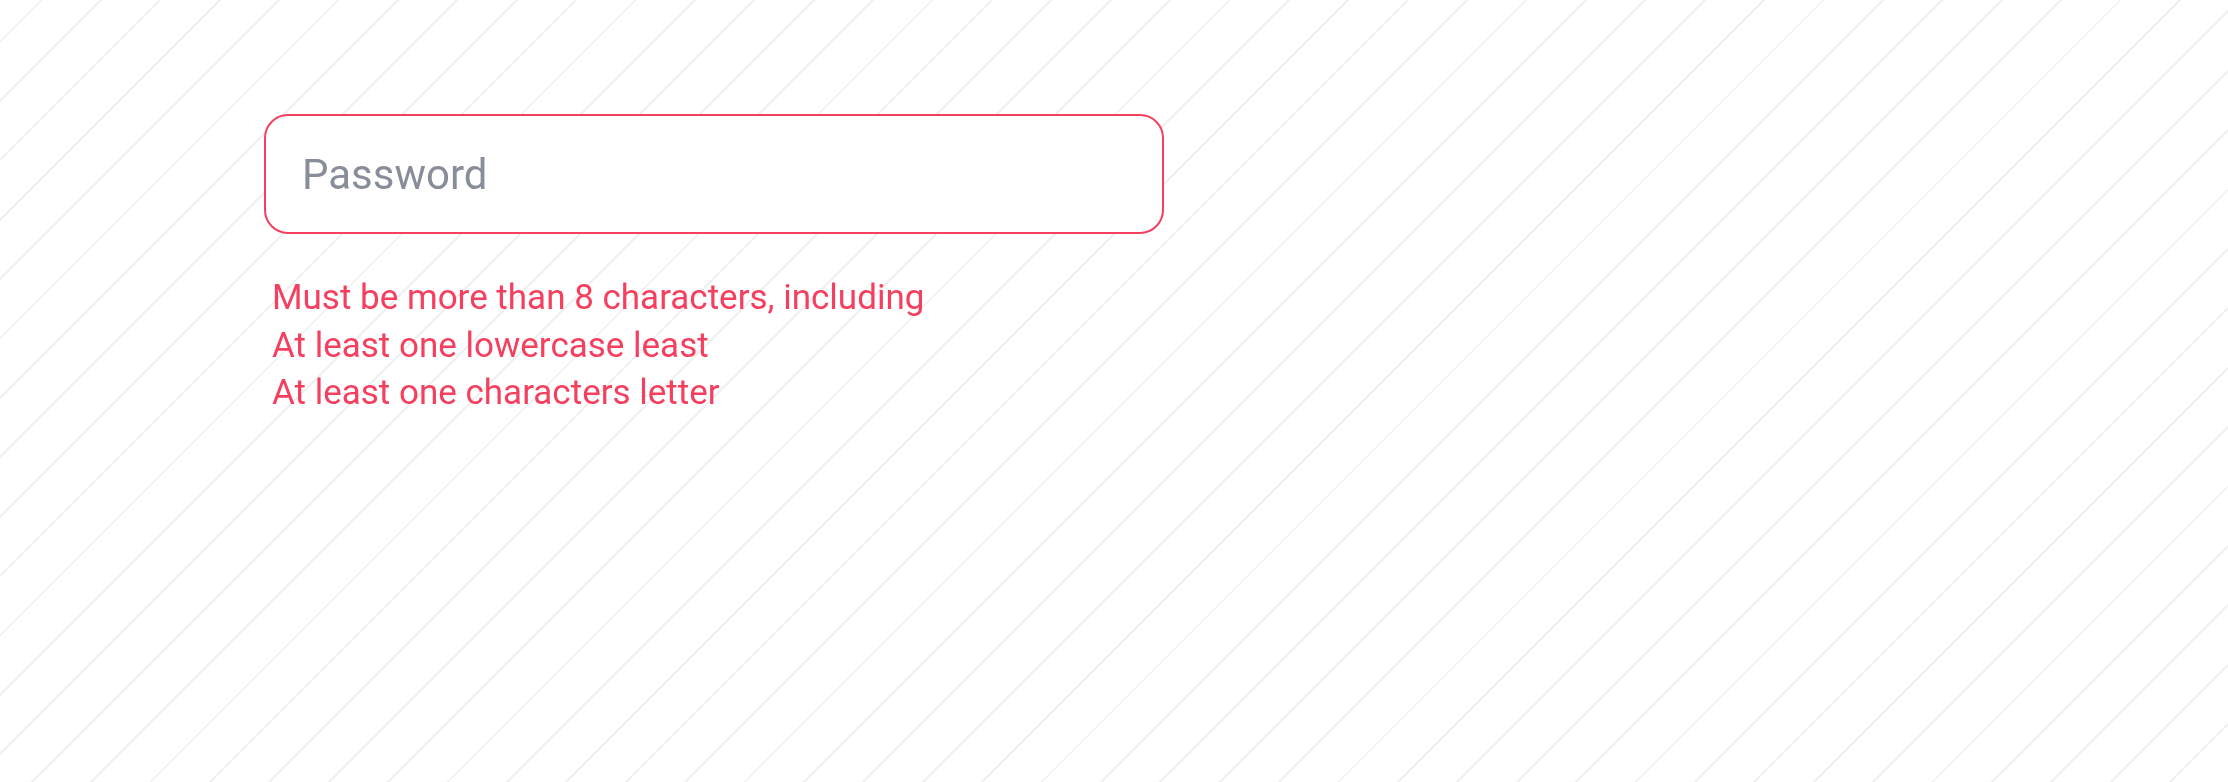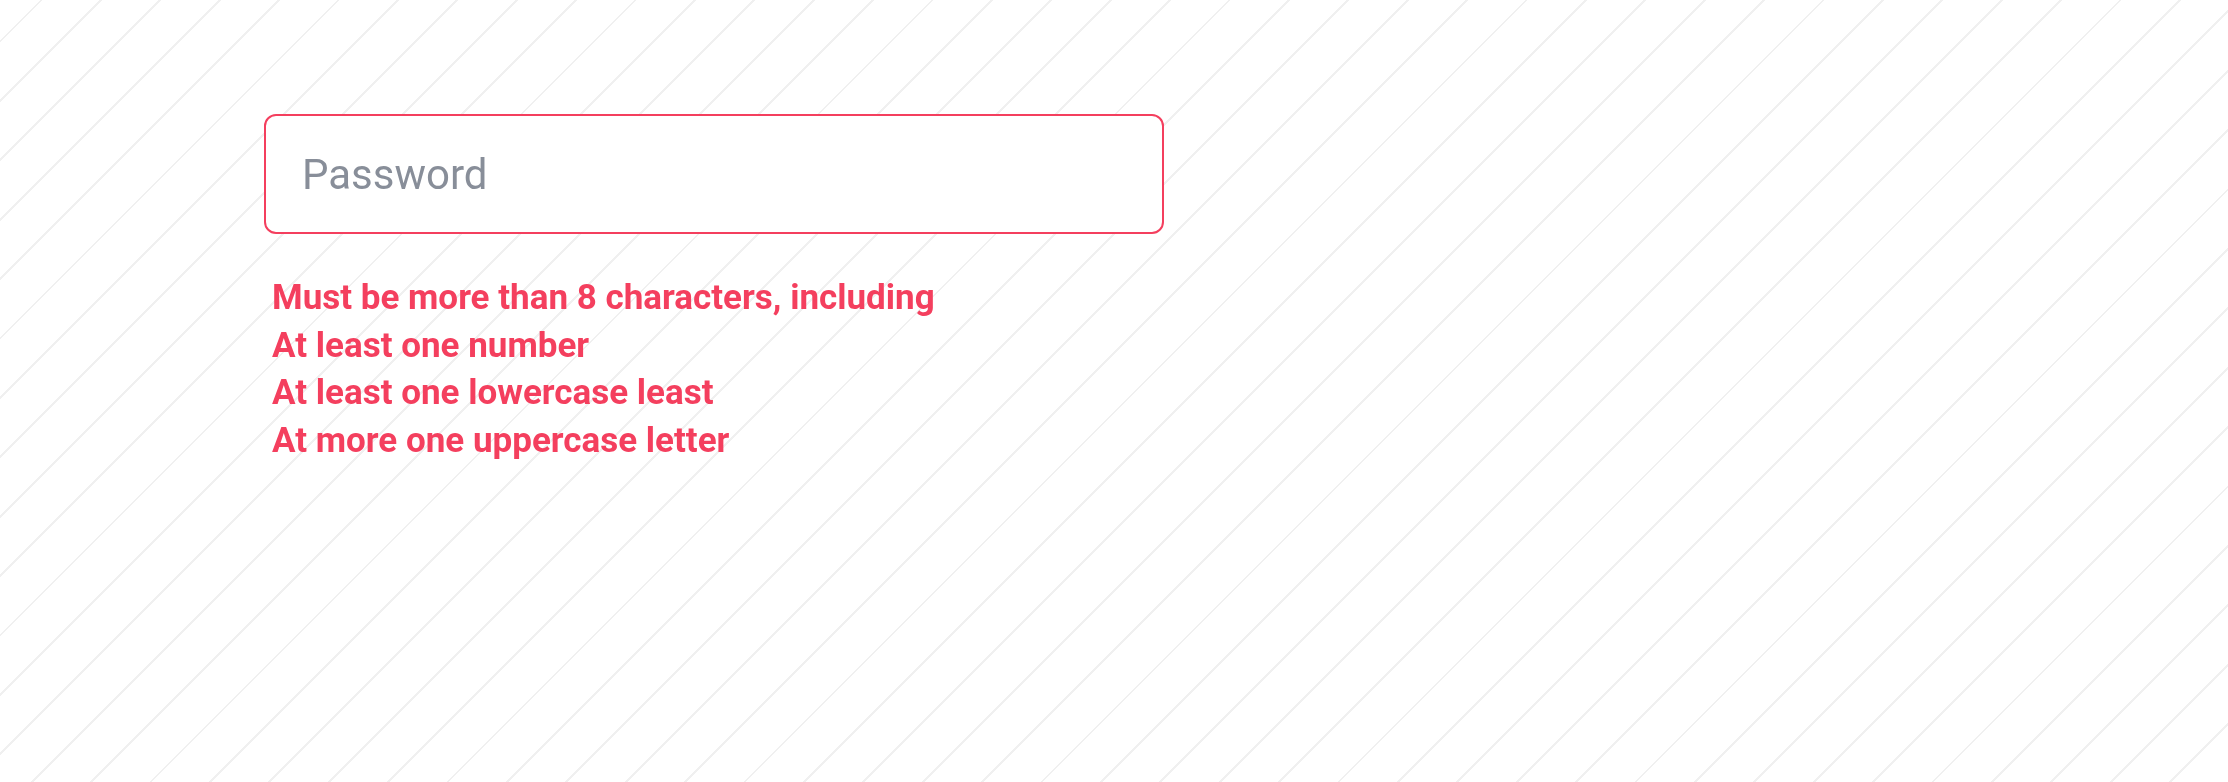--- a/index.html
+++ b/index.html
@@ -27,21 +27,21 @@
       position: absolute;
       left: 264px;
       top: 114px;
       width: 900px;
     }
     
     .password-input {
       width: 100%;
       height: 120px;
       border: 2px solid #f43f5e;
-      border-radius: 12px;
+      border-radius: 24px;
       background-color: #ffffff;
       padding: 0 36px;
       font-size: 42px;
       color: #1f2937;
       outline: none;
       font-family: inherit;
     }
     
     .password-input::placeholder {
       color: #888e99;
@@ -49,28 +49,27 @@
     
     .error-messages {
       margin-top: 40px;
       padding-left: 8px;
     }
     
     .error-line {
       color: #f43f5e;
       font-size: 35px;
       line-height: 1.36;
-      font-weight: 700;
+      font-weight: 400;
     }
   </style>
 </head>
 <body>
 
 <div class="form-container">
   <input type="password" class="password-input" placeholder="Password" value="" style="">
   
   <div class="error-messages">
     <div class="error-line">Must be more than 8 characters, including</div>
-    <div class="error-line">At least one number</div>
     <div class="error-line">At least one lowercase least</div>
-    <div class="error-line">At more one uppercase letter</div>
+    <div class="error-line">At least one characters letter</div>
   </div>
 </div>
 
 </body></html>

